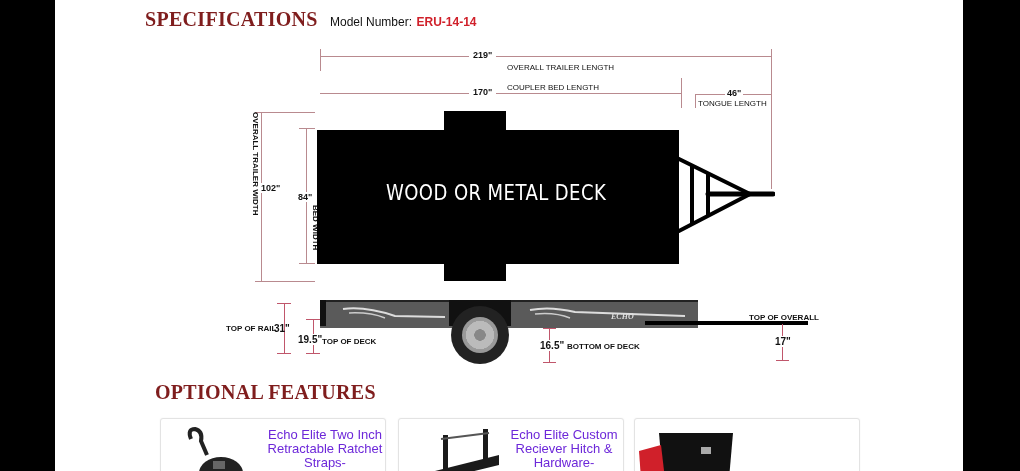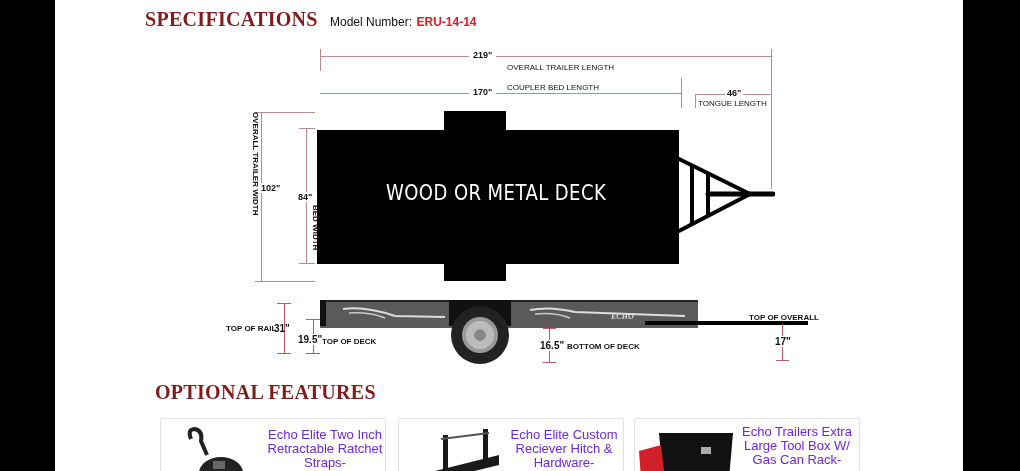--- a/index.html
+++ b/index.html
@@ -130,16 +130,15 @@
     </svg>
     <div class="card-title" style="left:106px;top:9px;width:118px;">Echo Elite Custom Reciever Hitch &amp; Hardware-</div>
   </div>
 
   <div class="card" style="left:579px;">
     <svg class="abs" style="left:2px;top:10px;" width="100" height="50">
       <polygon points="22,4 96,4 92,50 26,50" fill="#111"></polygon>
       <rect x="64" y="18" width="10" height="7" fill="#aaa"></rect>
       <polygon points="2,22 24,16 28,50 4,50" fill="#d0202a"></polygon>
     </svg>
-    <div class="card-title" style="left:100px;top:6px;width:124px;">Echo Trailers Extra Large Tool Box W/ Gas Can Rack-</div>
   </div>
 
 </div>
 
 </body></html>

